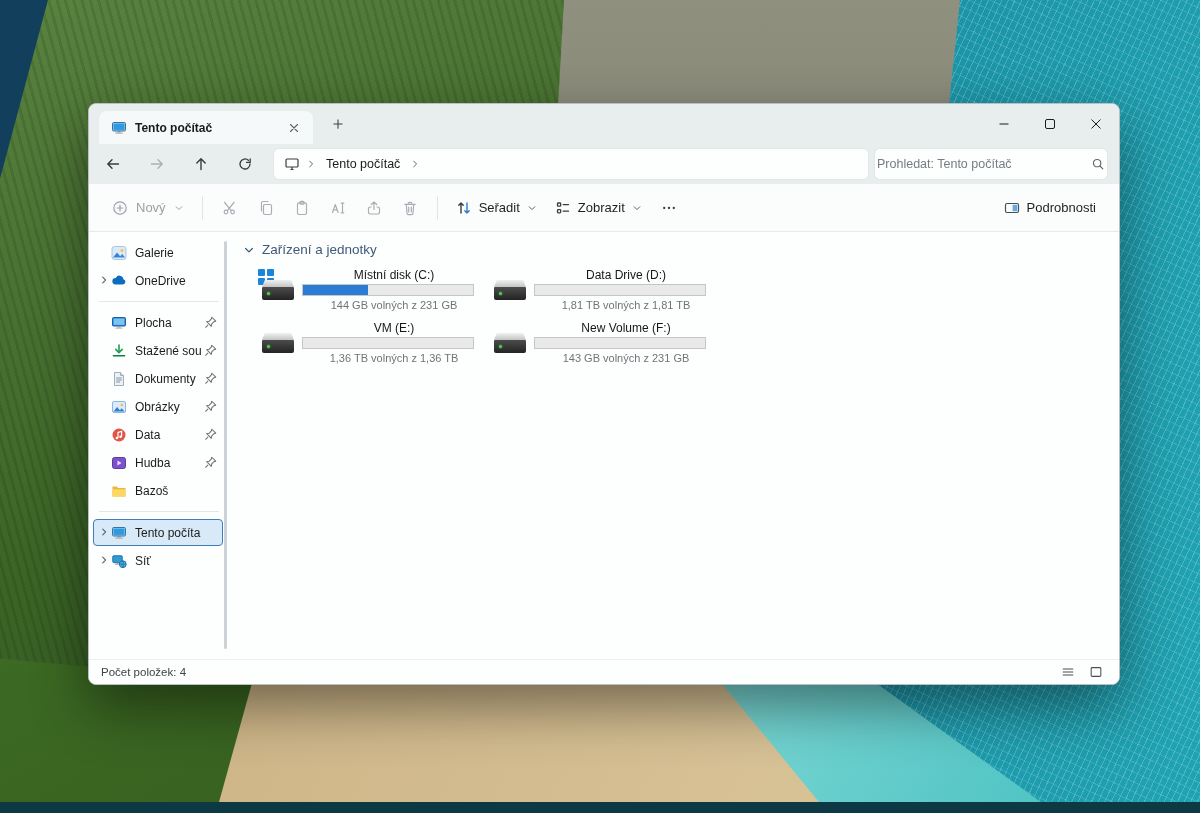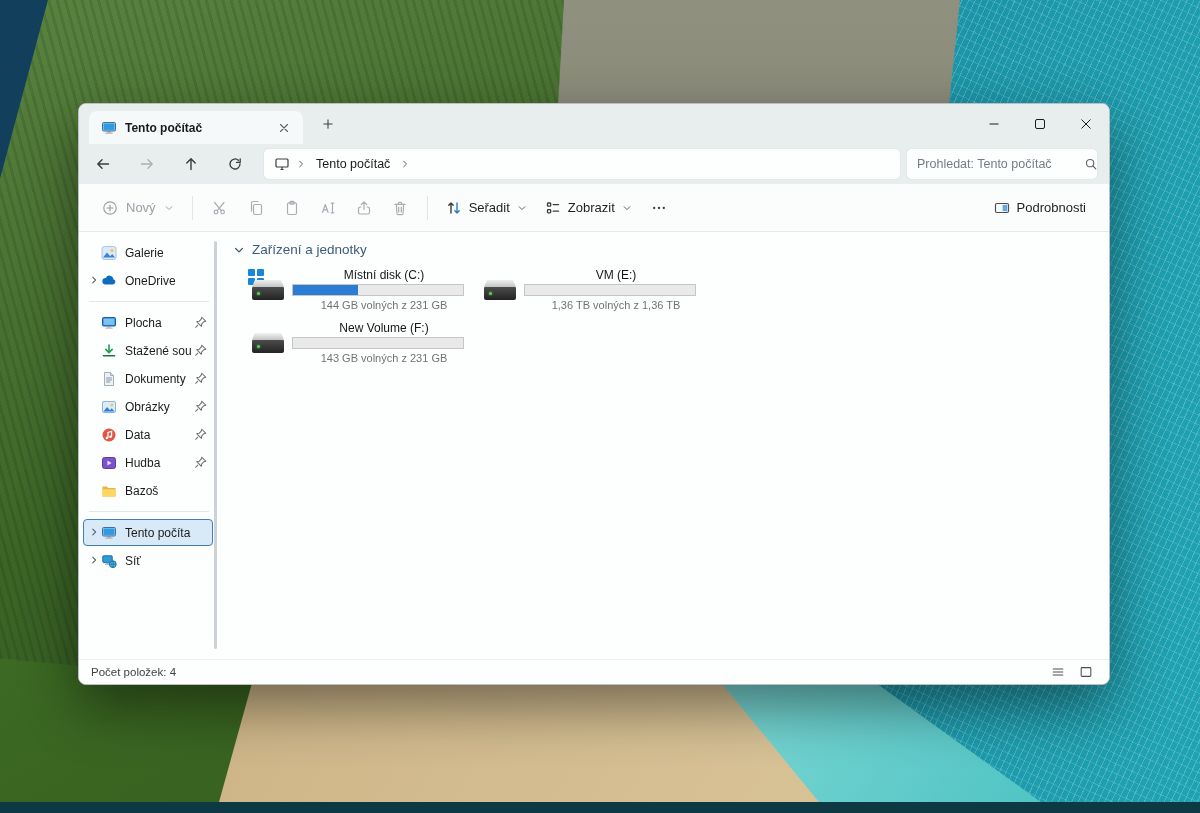--- a/index.html
+++ b/index.html
@@ -15,21 +15,21 @@
   .wp-rock { clip-path:polygon(44% 0,80% 0,77% 42%,48% 47%); background:linear-gradient(180deg,#90907f,#6b6b5b); }
   .wp-cliff { clip-path:polygon(4% 0,47% 0,45% 52%,30% 100%,0 100%,0 22%); background:linear-gradient(160deg,#5a8340 0%,#3c6527 45%,#2b4f1c 100%); }
   .wp-cliff-tex { clip-path:polygon(4% 0,47% 0,45% 52%,30% 100%,0 100%,0 22%); background:repeating-linear-gradient(75deg,rgba(15,35,8,.28) 0 3px,transparent 3px 8px); opacity:.5; }
   .wp-water-tl { clip-path:polygon(0 0,5% 0,3% 24%,0 30%); background:#123f5c; }
   .wp-beach { clip-path:polygon(21% 84%,62% 82%,76% 100%,18% 100%); background:linear-gradient(120deg,#c5a97a,#ddca9f); }
   .wp-surf { clip-path:polygon(59% 82%,73% 84%,88% 100%,69% 100%); background:linear-gradient(120deg,#effdf9,#8fe0da 55%,#3fbcbe); }
   .wp-veg-b { clip-path:polygon(0 81%,22% 84%,27% 100%,0 100%); background:linear-gradient(150deg,#477a2b,#2e5419); }
   .wp-bottom { top:98.6%; background:#0c3944; }
 
   
-  .window { position:absolute; left:78px; top:103px; width:1032px; height:582px;
+  .window { position:absolute; left:88px; top:103px; width:1032px; height:582px;
             border-radius:8px; overflow:hidden; background:#fdfefe;
             border:1px solid #b9bfc4; box-shadow:0 22px 55px rgba(0,0,0,.45); }
 
   
   .tabrow { height:40px; background:#e8edee; display:flex; align-items:flex-end; position:relative; }
   .tab { margin-left:10px; width:214px; height:33px; background:#f6f9fa; border-radius:8px 8px 0 0;
          display:flex; align-items:center; padding:0 8px 0 12px; gap:8px; }
   .tab-title { font-size:12px; font-weight:700; color:#1b1b1b; flex:1; white-space:nowrap; overflow:hidden; }
   .tab-close, .newtab { width:22px; height:22px; border-radius:4px; display:flex; align-items:center; justify-content:center; }
   .newtab { margin-left:14px; align-self:center; }
@@ -39,22 +39,22 @@
   .icon14 { width:14px; height:14px; flex:none; }
   .icon12 { width:12px; height:12px; flex:none; }
   .icon10 { width:10px; height:10px; flex:none; }
 
   
   .navrow { height:40px; background:#e8edee; display:flex; align-items:center; padding:0 12px 0 2px; }
   .navbtn { width:44px; height:34px; display:flex; align-items:center; justify-content:center; }
   .addressbar { flex:1; height:30px; margin:0 7px; background:#fdfefe; border-radius:5px;
                 display:flex; align-items:center; padding:0 10px; gap:6px; box-shadow:0 0 0 1px #e3e7e9; }
   .crumb { font-size:12.5px; color:#1b1b1b; padding:2px 4px; border-radius:3px; }
-  .searchbox { width:190px; height:30px; background:#fdfefe; border-radius:5px; box-shadow:0 0 0 1px #e3e7e9;
-               display:flex; align-items:center; padding:0 10px; gap:6px; }
+  .searchbox { width:232px; height:30px; background:#fdfefe; border-radius:5px; box-shadow:0 0 0 1px #e3e7e9;
+               display:flex; align-items:center; padding:0 2px; gap:6px; }
   .searchbox input { flex:1; border:none; outline:none; background:transparent; font-size:12.5px; color:#1b1b1b;
                      font-family:"Liberation Sans","DejaVu Sans",sans-serif; }
   .searchbox input::placeholder { color:#767d82; }
 
   
   .toolbar { height:48px; background:#fbfdfd; border-bottom:1px solid #e7eaec; display:flex; align-items:center; padding:0 14px; }
   .tbtn { height:34px; border-radius:4px; display:flex; align-items:center; gap:7px; padding:0 9px; font-size:13px; color:#1f1f1f; }
   .tbtn.disabled { color:#9aa0a6;gap:8px; }
   .tico { width:36px; height:34px; display:flex; align-items:center; justify-content:center; border-radius:4px; }
   .tsep { width:1px; height:24px; background:#e1e5e7; margin:0 9px; }
@@ -474,20 +474,35 @@
     </div>
   </div>
           <div class="drive">
     <div class="drive-ico">
 
       <div class="d-top"></div>
               <div class="d-front"></div>
               <div class="d-led"></div>
     </div>
     <div class="drive-info">
+      <div class="drive-name">Data Drive (D:)</div>
+      <div class="cap-bar">
+                <div class="cap-fill" style="width: 0%; background: rgb(42, 124, 212);"></div>
+              </div>
+      <div class="drive-free">1,81 TB volných z 1,81 TB</div>
+    </div>
+  </div>
+          <div class="drive">
+    <div class="drive-ico">
+
+      <div class="d-top"></div>
+              <div class="d-front"></div>
+              <div class="d-led"></div>
+    </div>
+    <div class="drive-info">
       <div class="drive-name">VM (E:)</div>
       <div class="cap-bar">
                 <div class="cap-fill" style="width: 0%; background: rgb(42, 124, 212);"></div>
               </div>
       <div class="drive-free">1,36 TB volných z 1,36 TB</div>
     </div>
   </div>
           <div class="drive">
     <div class="drive-ico">
 

